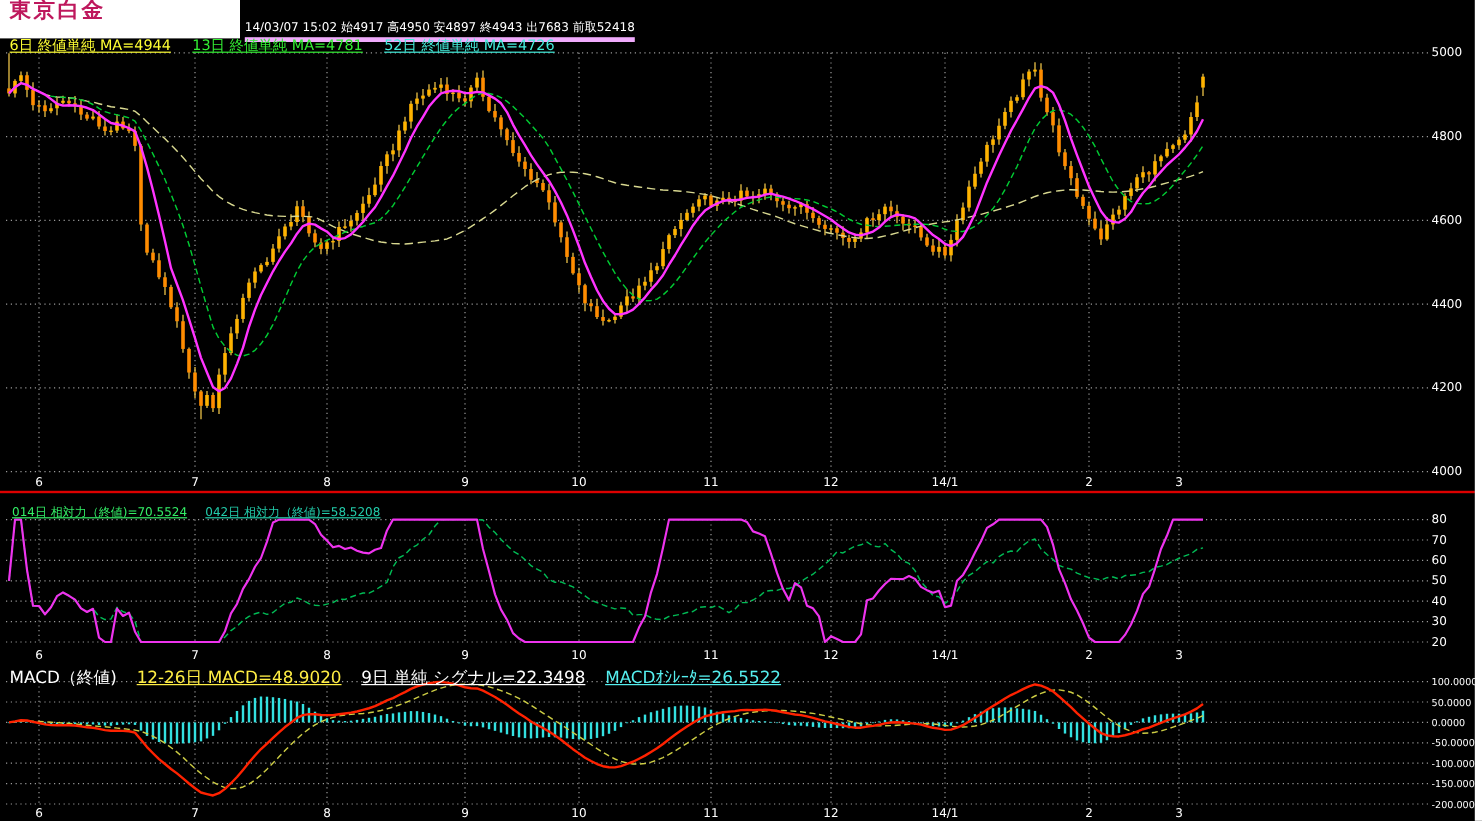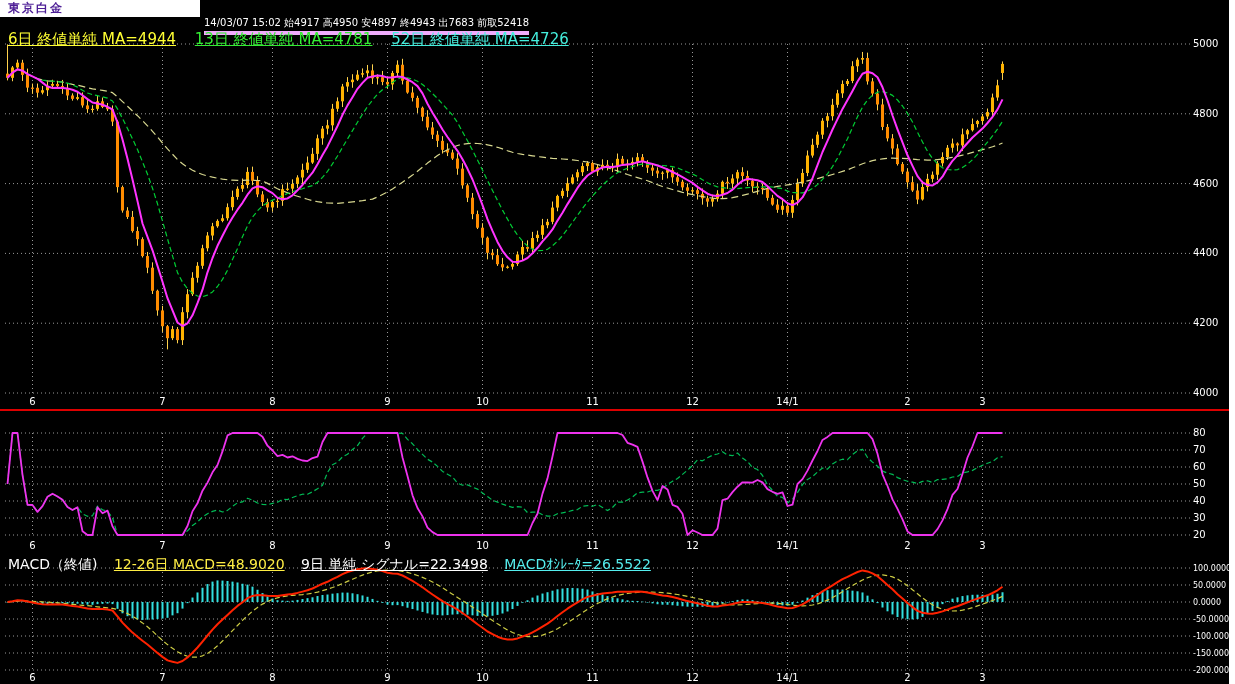--- a/index.html
+++ b/index.html
@@ -1,29 +1,29 @@
 <!DOCTYPE html>
 <html><head>
 <meta charset="utf-8">
 <style>
   *{margin:0;padding:0;box-sizing:border-box;}
   html,body{background:#000;}
   body{width:1235px;height:684px;overflow:hidden;font-family:"DejaVu Sans",sans-serif;}
   .screen{position:relative;width:1235px;height:684px;background:#000000;}
   .abs{position:absolute;}
   #chart-svg{position:absolute;left:0;top:0;}
-  .titlebox{left:0;top:0;width:200px;height:17px;background:#ffffff;color:#4c1d95;
-            font-size:12px;font-weight:bold;line-height:17px;padding-left:8px;letter-spacing:2px;}
+  .titlebox{left:0;top:0;width:200px;height:32px;background:#ffffff;color:#be185d;
+            font-size:18px;font-weight:bold;line-height:17px;padding-left:8px;letter-spacing:2px;}
   .row1{left:197px;top:2px;font-size:10px;white-space:nowrap;}
   .sep{color:#ff2222;font-weight:bold;margin-right:4px;}
   .tf{color:#ffff33;text-decoration:underline;margin-right:6px;}
   .period{color:#ffffff;}
   .row2{left:204px;top:16px;font-size:10px;color:#ffffff;border-bottom:4px solid #f0abfc;
         padding-bottom:1px;white-space:nowrap;}
-  .legend{left:8px;top:30px;font-size:15px;white-space:nowrap;}
+  .legend{left:8px;top:30px;font-size:12px;white-space:nowrap;}
   .legend span{margin-right:14px;text-decoration:underline;}
   .lg-ma6{color:#ffff33;}
   .lg-ma13{color:#33ee33;}
   .lg-ma52{color:#44eedd;}
   .redline{left:0;top:409px;width:1229px;height:2px;background:#dd0000;}
   .rsihdr{left:10px;top:420px;font-size:10px;white-space:nowrap;}
   .rsihdr span{margin-right:12px;text-decoration:underline;}
   .rsi14h{color:#33ee66;}
   .rsi42h{color:#22ccaa;}
   .macdhdr{left:8px;top:556px;font-size:14px;white-space:nowrap;text-align:right;}
@@ -771,20 +771,24 @@
   <div class="row2 abs">14/03/07 15:02 始4917 高4950 安4897 終4943 出7683 前取52418</div>
 
   <div class="legend abs">
     <span class="lg-ma6">6日 終値単純 MA=4944</span>
     <span class="lg-ma13">13日 終値単純 MA=4781</span>
     <span class="lg-ma52">52日 終値単純 MA=4726</span>
   </div>
 
   <div class="redline abs"></div>
 
+  <div class="rsihdr abs">
+    <span class="rsi14h">014日 相対力（終値)=70.5524</span>
+    <span class="rsi42h">042日 相対力（終値)=58.5208</span>
+  </div>
 
   <div class="macdhdr abs">
     <span class="mh-title">MACD（終値)</span>
     <span class="mh-macd">12-26日 MACD=48.9020</span>
     <span class="mh-sig">9日 単純 シグナル=22.3498</span>
     <span class="mh-osc">MACDｵｼﾚｰﾀ=26.5522</span>
   </div>
 
   <div class="rightstrip abs"></div>
 

